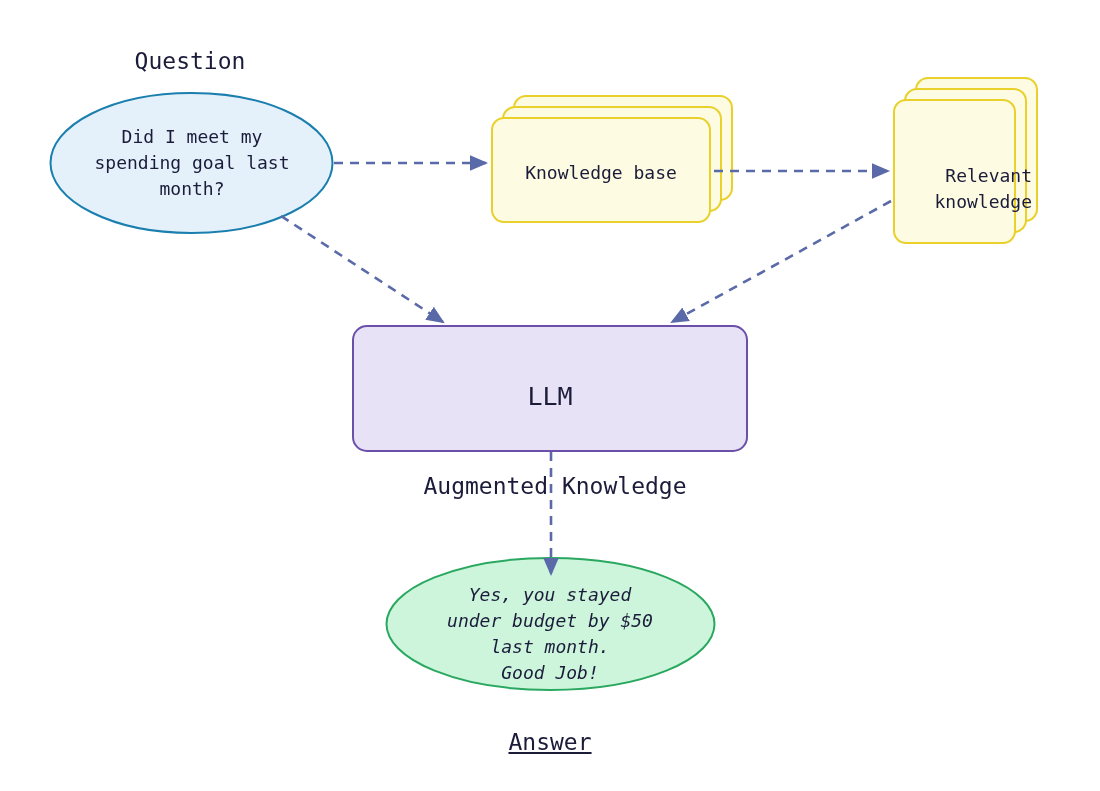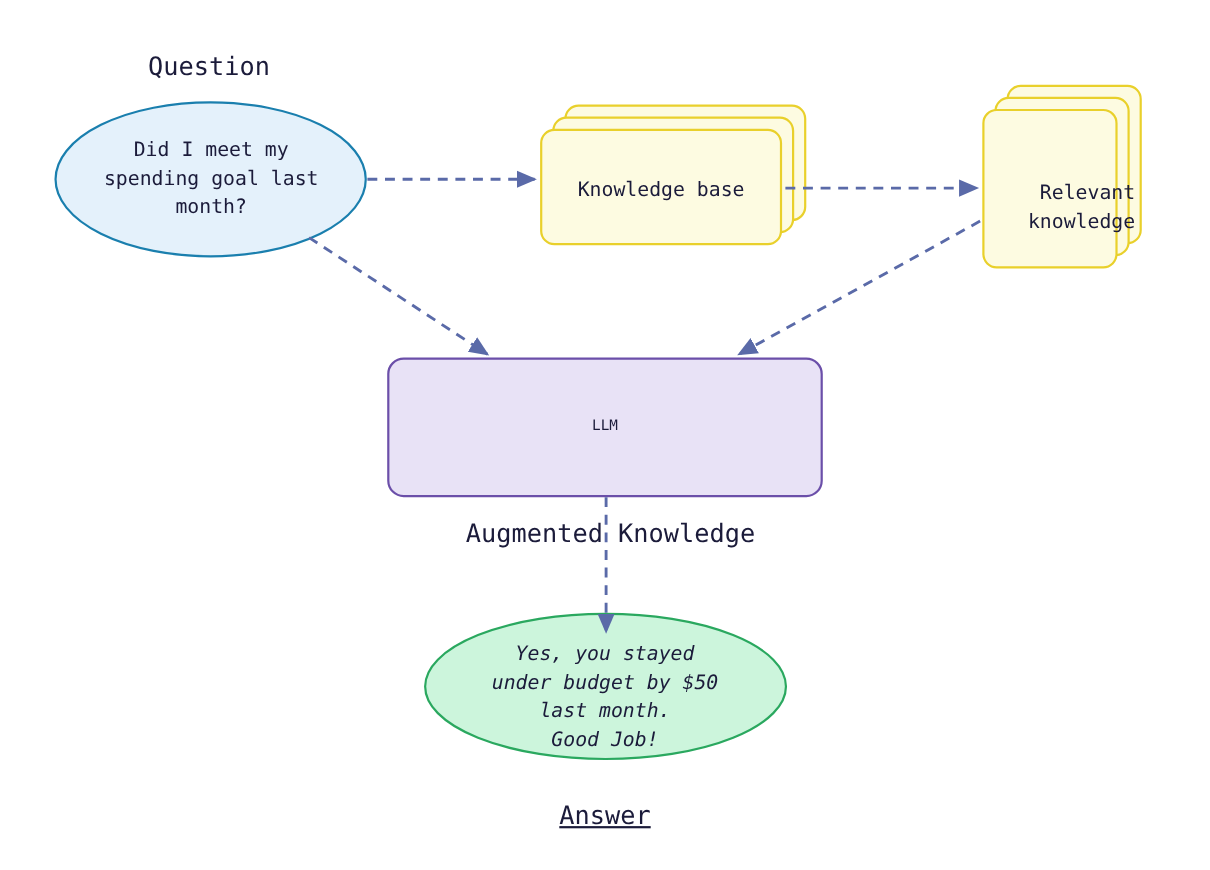--- a/index.html
+++ b/index.html
@@ -52,21 +52,21 @@
   #kb-text {
     left: 492px; top: 160px; width: 218px;
   }
   #relevant-text {
     left: 902px; top: 143px; width: 130px;
     text-align: right;
     margin-top: 20px;
   }
   #llm-text {
     left: 355px; top: 379px; width: 390px;
-    font-size: 13px;
+    font-size: 25px;
   }
   #augmented-caption {
     left: 400px; top: 470px; width: 310px;
   }
   #answer-text {
     left: 400px; top: 582px; width: 300px; font-style: italic;
   }
   #answer-caption {
     left: 450px; top: 726px; width: 200px; text-decoration: underline;
   }

